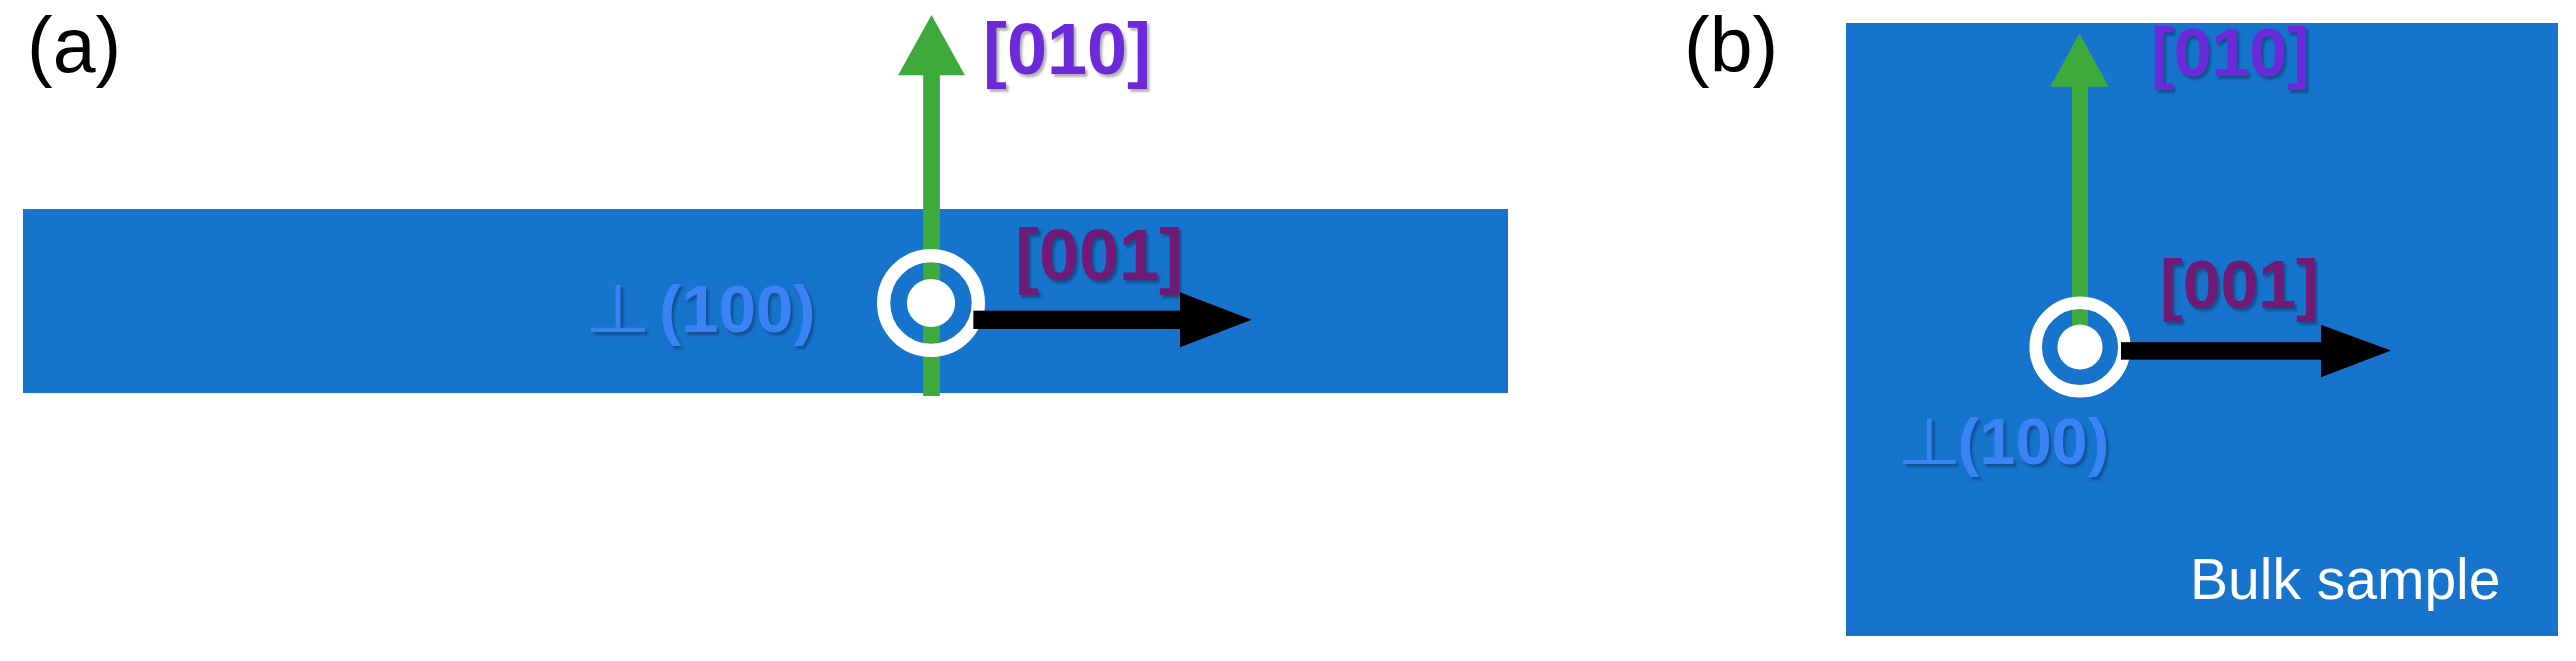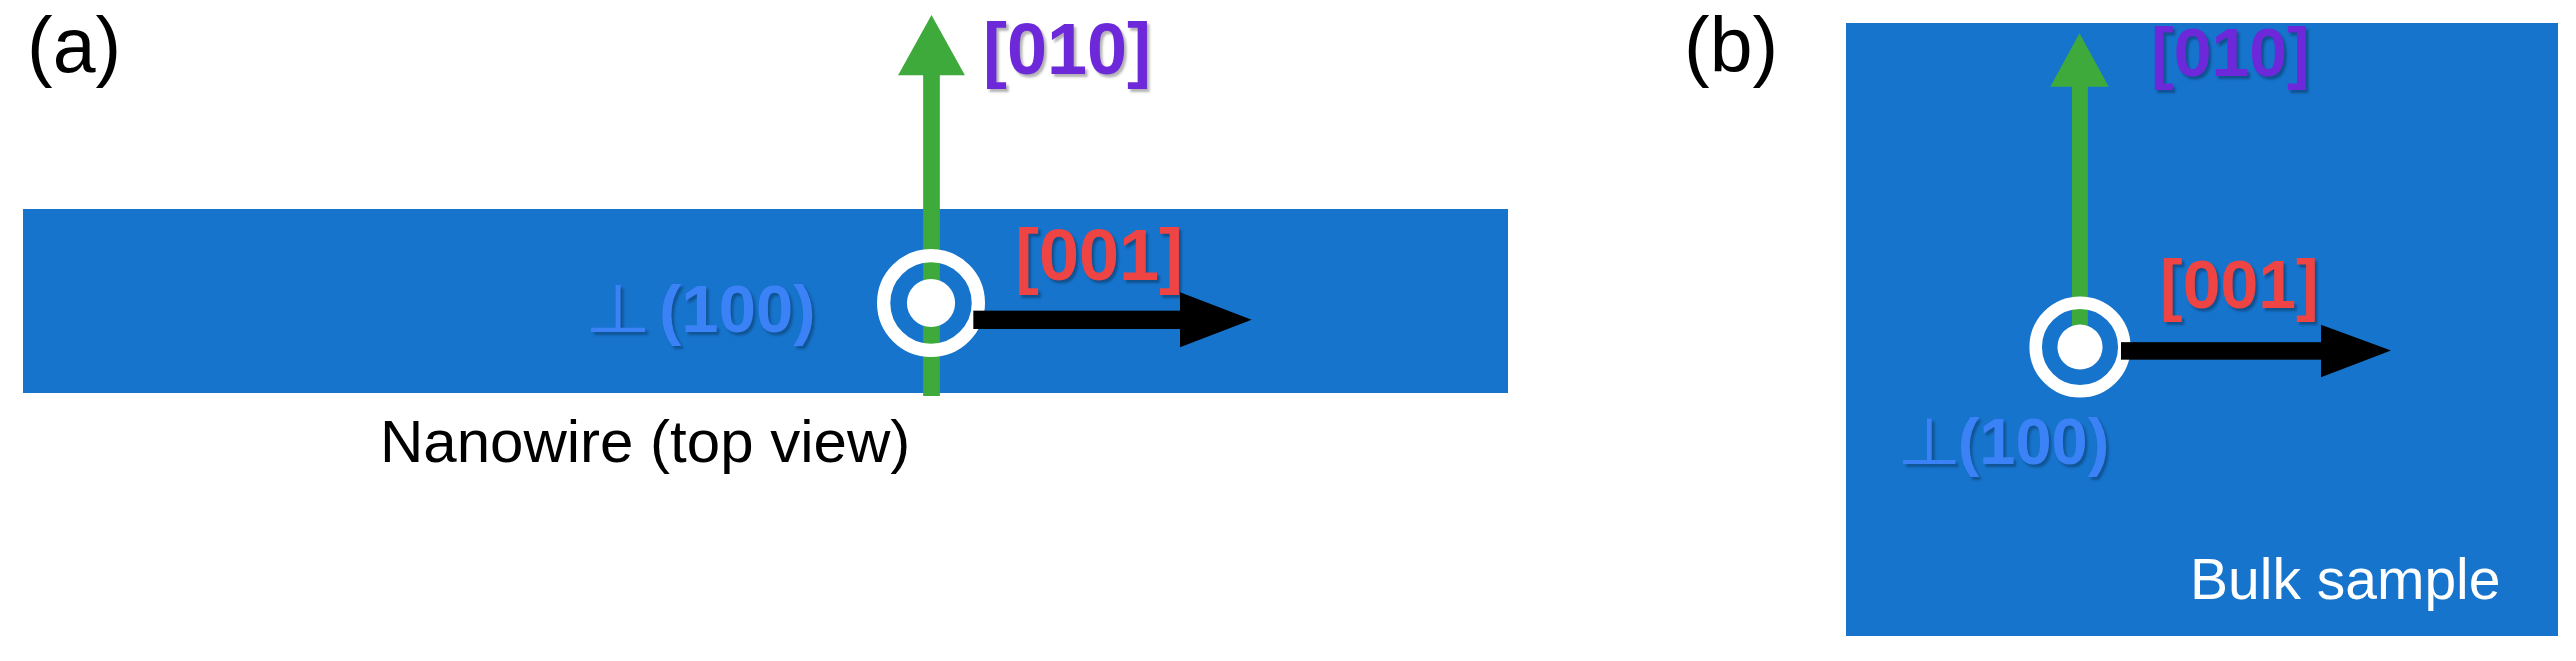--- a/index.html
+++ b/index.html
@@ -35,21 +35,21 @@
   }
   .dir-label {
     position: absolute;
     font-family: "Liberation Sans", sans-serif;
     font-weight: bold;
     line-height: 1;
     white-space: nowrap;
     text-shadow: 2.5px 2.5px 2.5px rgba(0,0,0,0.30);
   }
   .dir-label.green { color: #6d28d9; }
-  .dir-label.black { color: #ef4444; }
+  .dir-label.black { color: #701a75; }
   .plane-label {
     position: absolute;
     font-family: Liberation Sans, sans-serif;
     font-weight: bold;
     color: #3b82f6;
     line-height: 1;
     white-space: nowrap;
     text-shadow: 2.5px 2.5px 2.5px rgba(0,0,0,0.28);
   }
   .plane-label .perp {
@@ -96,21 +96,20 @@
     <circle cx="65" cy="65" r="29" fill="#ffffff"></circle>
   </svg>
 
   <svg class="arrow-svg" style="left:973px; top:284px; width:284px; height:75px;" viewBox="0 0 340 90">
     <rect x="0" y="32" width="258" height="22" fill="#000000"></rect>
     <polygon points="334,43 248,10 248,76" fill="#000000"></polygon>
   </svg>
 
   <div class="dir-label black" style="left:1015px; top:219px; font-size:72px;">[001]</div>
 
-  <div class="caption dark" style="left:380px; top:412px; font-size:60px;">Nanowire (top view)</div>
 
   <div class="panel-label" style="left:1684px; top:6.7px; font-size:77px;">(b)</div>
 
   <div class="blue-block" style="left:1846px; top:22.5px; width:712px; height:613px;"></div>
 
   <svg class="arrow-svg" style="left:2046px; top:30px; width:67px; height:319px;" viewBox="0 0 80 382">
     <rect x="31" y="58" width="19" height="324" fill="#3FAA3C"></rect>
     <polygon points="40,4 75,68 5,68" fill="#3FAA3C"></polygon>
   </svg>
 

